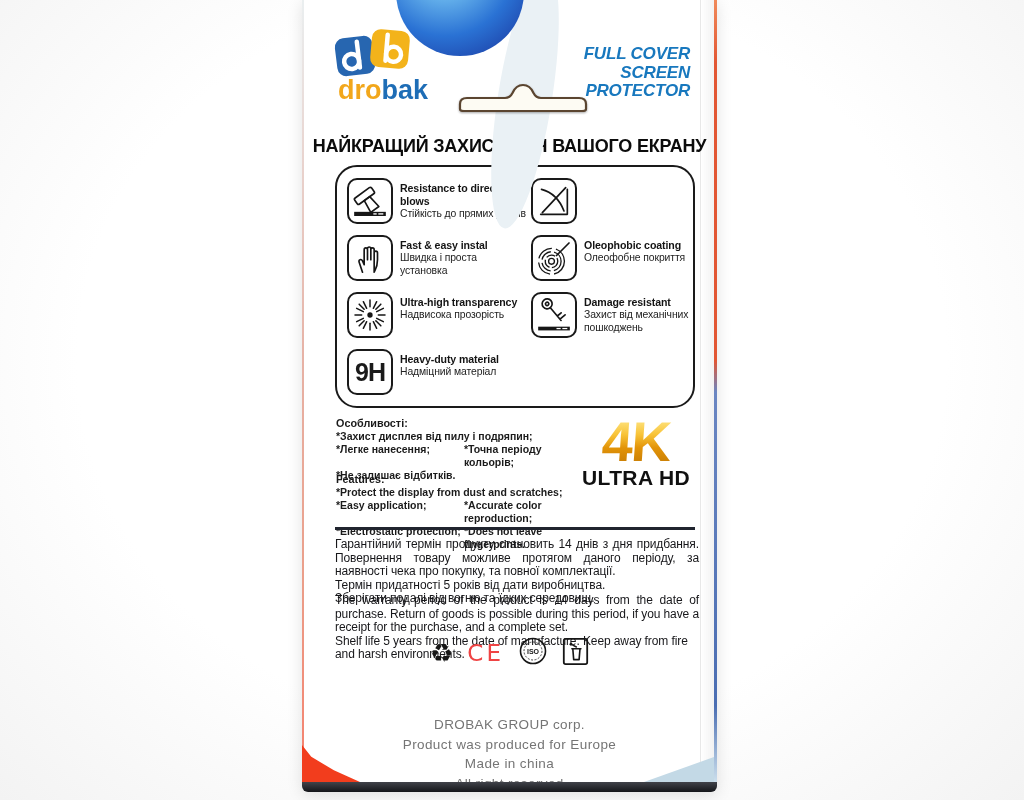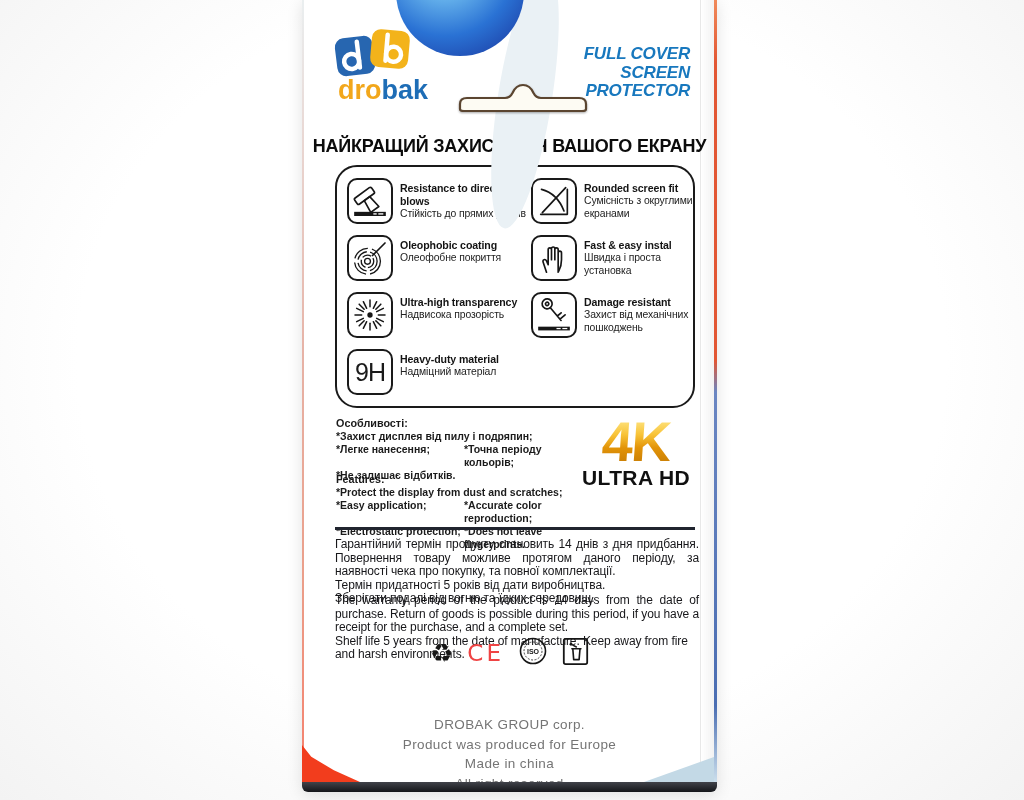--- a/index.html
+++ b/index.html
@@ -52,21 +52,21 @@
   
   .fbox{position:absolute;left:33px;top:165px;width:360px;height:243px;border:2.5px solid #1a1a1a;
     border-radius:22px;box-sizing:border-box;display:grid;grid-template-columns:184px 1fr;
     padding:11px 0 0 10px;}
   .fitem{display:flex;gap:7px;height:56.5px;align-items:flex-start;}
   .ficon{width:46px;height:46px;border:2px solid #1a1a1a;border-radius:10px;flex:0 0 46px;box-sizing:border-box;
     display:flex;align-items:center;justify-content:center;background:#fff;}
   .ftext{padding-top:4px;max-width:126px;}
   .fen{font-size:10.6px;font-weight:700;color:#141414;line-height:13px;letter-spacing:-0.1px;}
   .fua{font-size:10.4px;font-weight:400;color:#222;line-height:12.5px;letter-spacing:-0.1px;}
-  .nineH{font-size:25px;font-weight:400;color:#1a1a1a;letter-spacing:-1px;}
+  .nineH{font-size:25px;font-weight:700;color:#1a1a1a;letter-spacing:-1px;}
   
   .flist{position:absolute;left:34px;width:250px;color:#1b1b1b;}
   .flist .h{font-weight:700;font-size:10.8px;line-height:13px;}
   .flist .ln{font-weight:600;font-size:10.5px;line-height:13px;}
   .cols{display:grid;grid-template-columns:128px auto;}
   .flist.ua{top:417px;}
   .flist.en{top:473px;}
   
   .fourk{position:absolute;right:14px;top:417px;width:134px;text-align:center;}
   .fourk .big{display:block;font-size:56px;font-weight:800;line-height:50px;letter-spacing:-2px;
@@ -150,54 +150,50 @@
     </div>
 
     <div class="fitem">
       <span class="ficon">
         <svg width="40" height="40" viewBox="0 0 48 48">
           <path class="st" d="M8 40 H40 M40 40 V10"></path>
           <path class="st" d="M38 8 L10 38"></path>
           <path class="st" d="M9 10 Q28 15 36 36"></path>
         </svg>
       </span>
-      <div class="ftext">
-        <div class="fen">Rounded screen fit</div>
-        <div class="fua">Сумісність з округлими екранами</div>
-      </div>
-    </div>
-
+    </div>
+
+
+    <div class="fitem">
+      <span class="ficon">
+        <svg width="40" height="40" viewBox="0 0 48 48">
+          <path class="st" d="M15 41 L11 29 C10 26 13.5 24.5 15 27.5 L17 32 L17 14 C17 11 21 11 21 14 L21 26 M21 13 C21 10 25 10 25 13 L25 26 M25 14 C25 11 29 11 29 14 L29 27 M29 18 C29 15 33 15 33 18 L33 26 C33 32 31.5 36 30 39 L29 41 Z"></path>
+        </svg>
+      </span>
+      <div class="ftext">
+        <div class="fen">Fast &amp; easy instal</div>
+        <div class="fua">Швидка і проста установка</div>
+      </div>
+    </div>
 
     <div class="fitem">
       <span class="ficon">
         <svg width="40" height="40" viewBox="0 0 48 48">
           <g fill="none" stroke="#161616" stroke-width="1.6">
             <circle cx="21" cy="28" r="3.5"></circle>
             <circle cx="21" cy="28" r="7.5" stroke-dasharray="11 3"></circle>
             <circle cx="21" cy="28" r="11.5" stroke-dasharray="15 4"></circle>
             <circle cx="21" cy="28" r="15.5" stroke-dasharray="21 5"></circle>
           </g>
           <path class="st" d="M42 6 L27 21"></path>
         </svg>
       </span>
       <div class="ftext">
         <div class="fen">Oleophobic coating</div>
         <div class="fua">Олеофобне покриття</div>
-      </div>
-    </div>
-
-    <div class="fitem">
-      <span class="ficon">
-        <svg width="40" height="40" viewBox="0 0 48 48">
-          <path class="st" d="M15 41 L11 29 C10 26 13.5 24.5 15 27.5 L17 32 L17 14 C17 11 21 11 21 14 L21 26 M21 13 C21 10 25 10 25 13 L25 26 M25 14 C25 11 29 11 29 14 L29 27 M29 18 C29 15 33 15 33 18 L33 26 C33 32 31.5 36 30 39 L29 41 Z"></path>
-        </svg>
-      </span>
-      <div class="ftext">
-        <div class="fen">Fast &amp; easy instal</div>
-        <div class="fua">Швидка і проста установка</div>
       </div>
     </div>
 
     <div class="fitem">
       <span class="ficon">
         <svg width="40" height="40" viewBox="0 0 48 48">
           <g stroke="#161616" stroke-width="1.8" stroke-linecap="round">
             <path d="M24 6 L24 14"></path>
               <path d="M24 34 L24 42"></path>
             <path d="M6 24 L14 24"></path>

